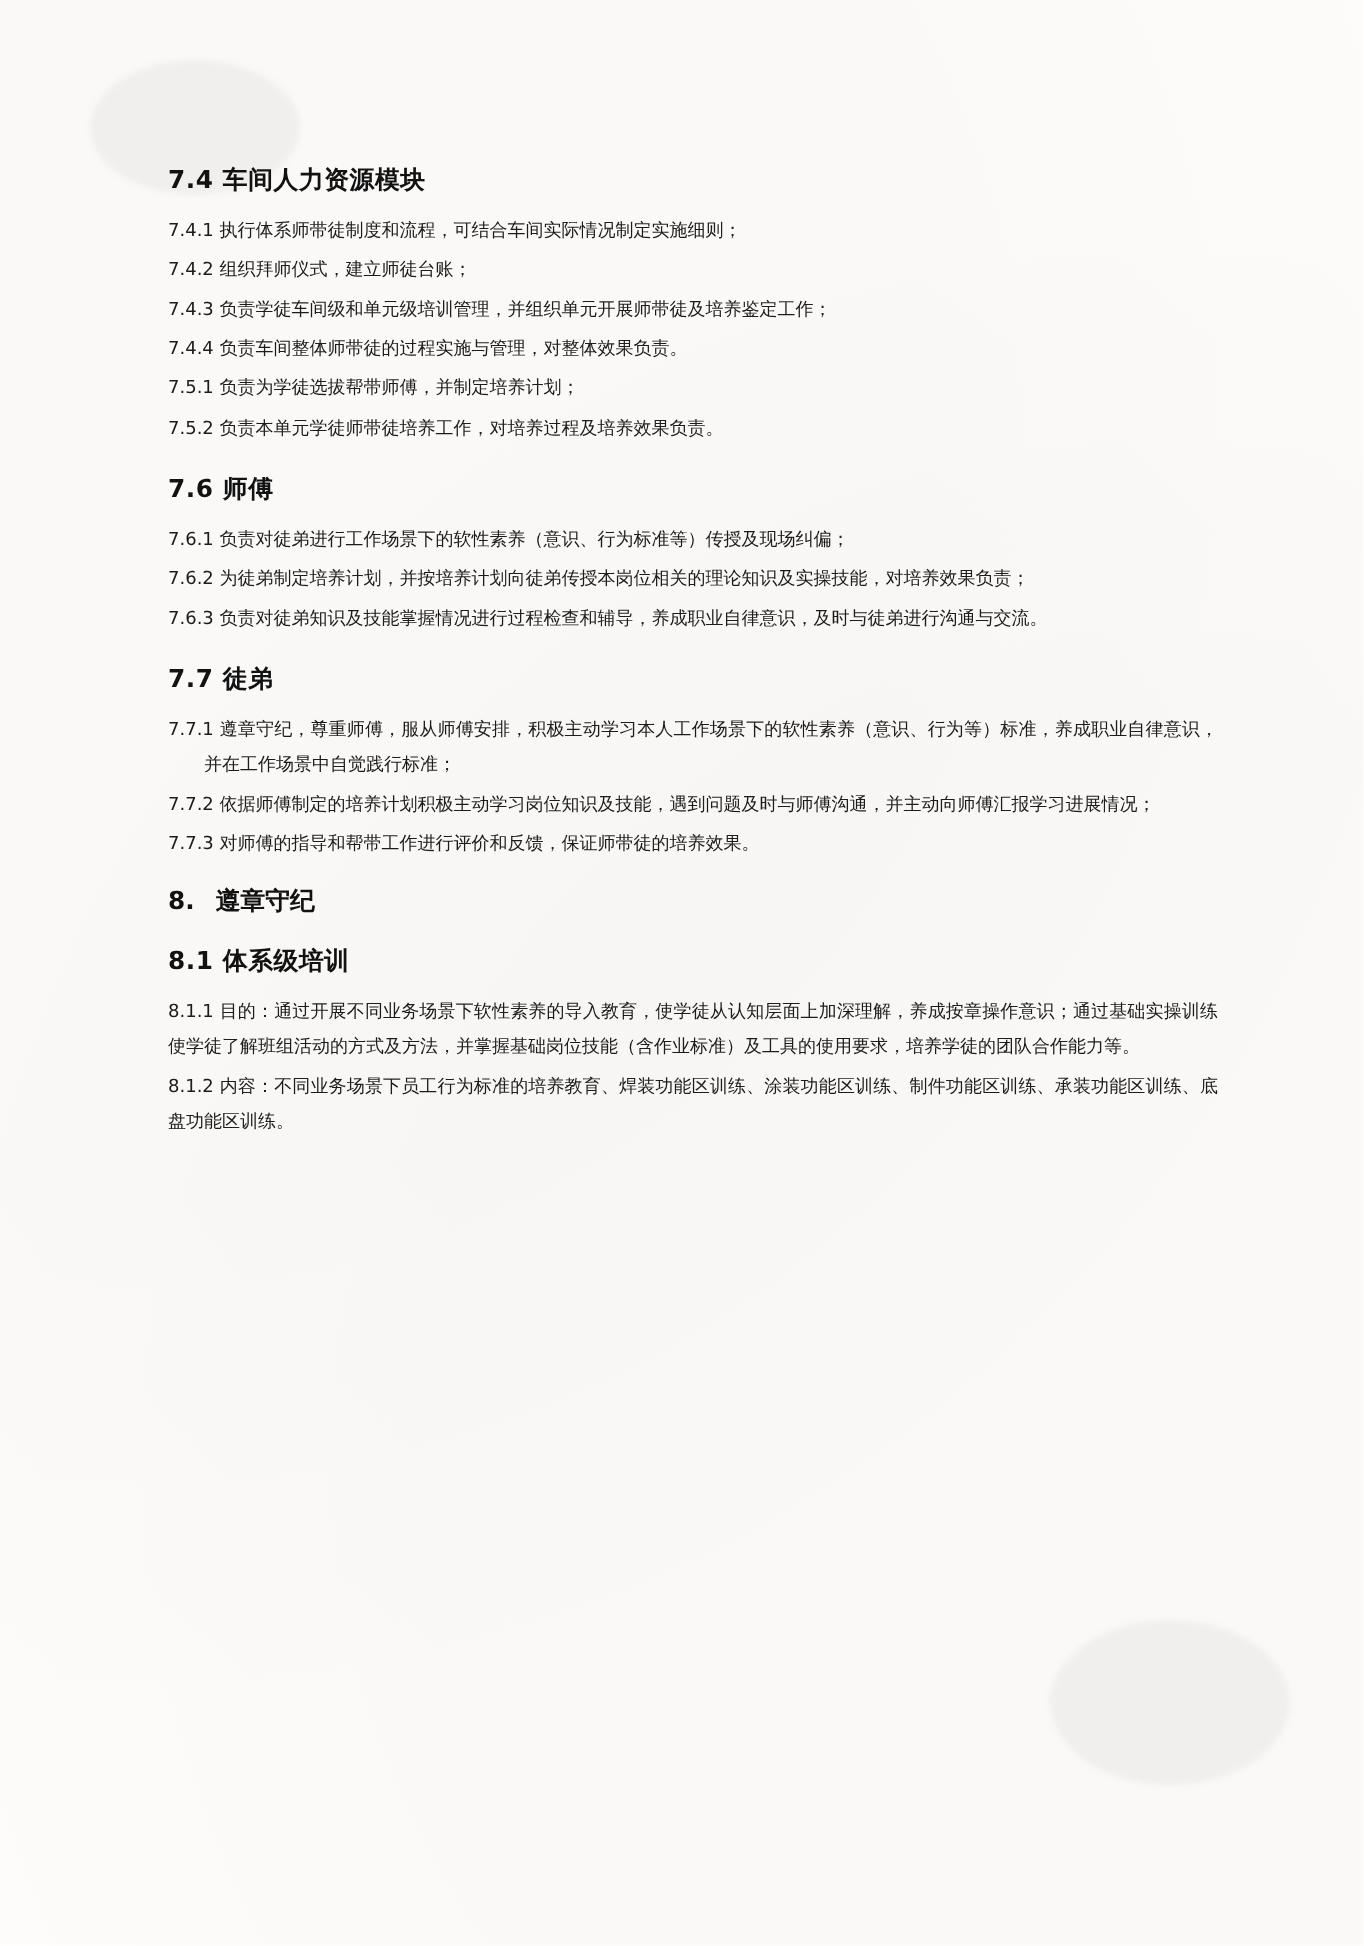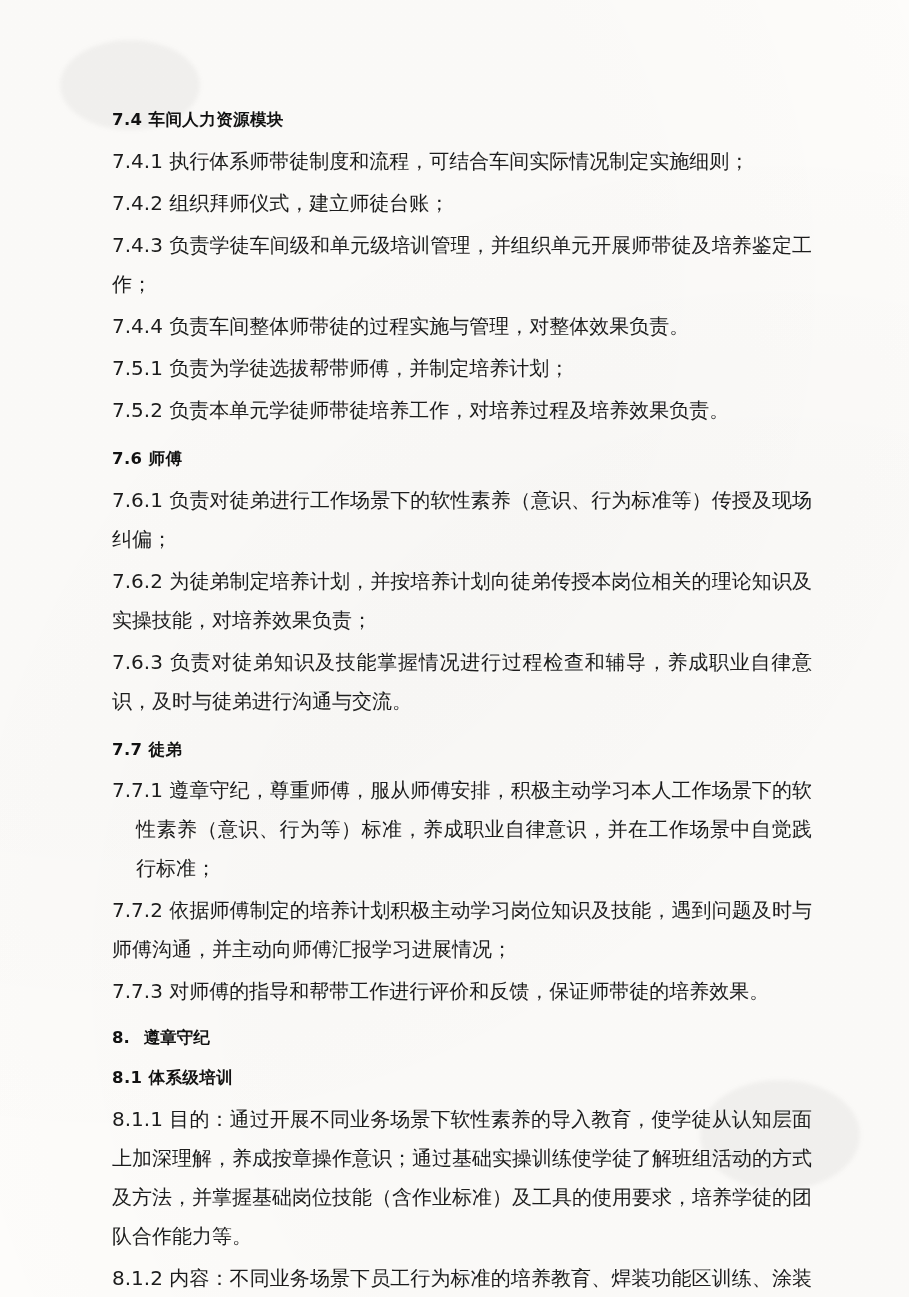--- a/index.html
+++ b/index.html
@@ -32,21 +32,21 @@
   .heading {
     font-size: 16.5px;
     font-weight: bold;
     letter-spacing: 0.4px;
     margin: 17px 0 9px 0;
     line-height: 1.5;
     color: #121212;
   }
   .heading.first { margin-top: 0; }
   .para {
-    font-size: 20px;
+    font-size: 12px;
     line-height: 1.95;
     margin: 0 0 3px 0;
     text-align: justify;
     text-justify: inter-ideograph;
     color: #1c1c1c;
   }
   .para.hang {
     padding-left: 24px;
     text-indent: -24px;
   }

